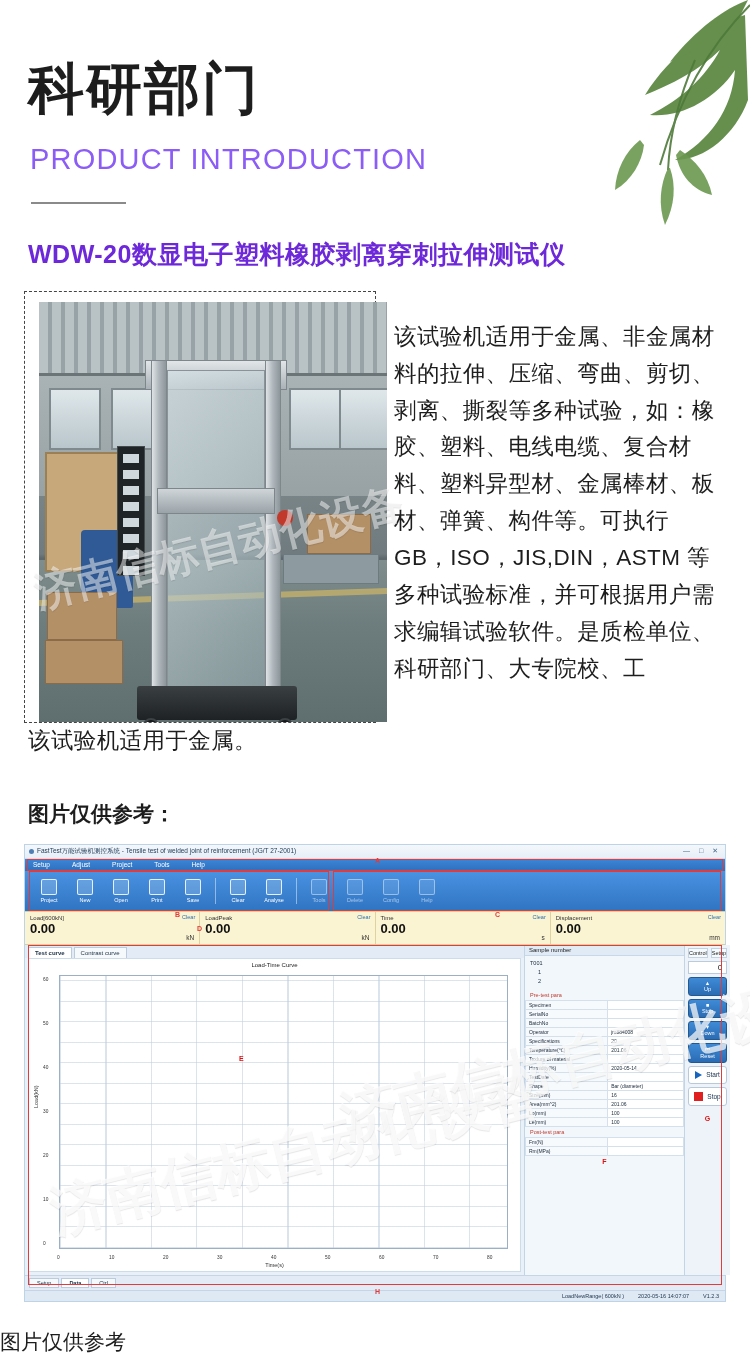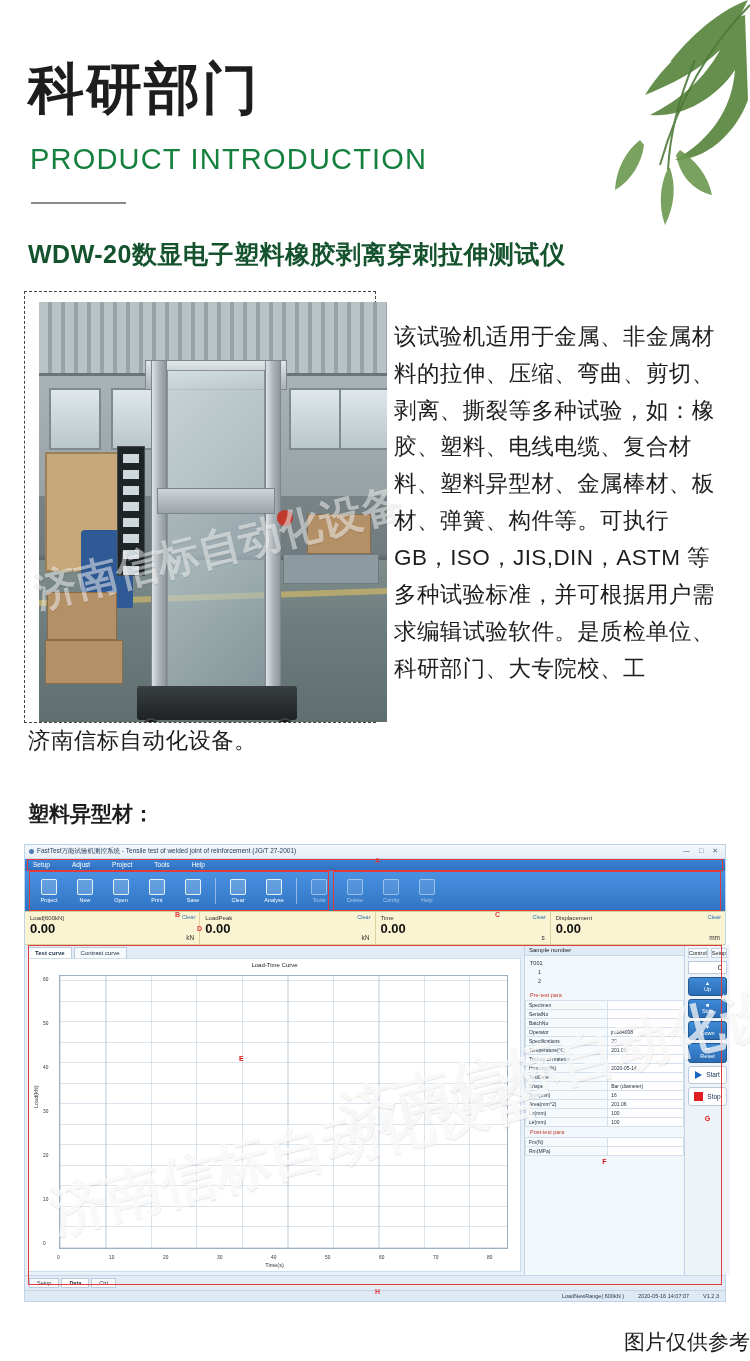--- a/index.html
+++ b/index.html
@@ -28,38 +28,38 @@
   .title-cn {
     font-size: 56px;
     font-weight: bold;
     letter-spacing: 2px;
     color: #1d1d1d;
     line-height: 1.05;
     margin: 0;
   }
   .title-en {
     font-size: 29px;
-    color: #15803d;
+    color: #8b5cf6;
     letter-spacing: 1.2px;
     margin: 24px 0 0 2px;
     font-weight: 400;
   }
   .rule {
     width: 95px;
     height: 2px;
     background: #8a8a8a;
     margin: 26px 0 0 3px;
   }
 
   
   .product-name {
     margin: 34px 0 0 28px;
     font-size: 25px;
     font-weight: bold;
-    color: #14532d;
+    color: #6d28d9;
     letter-spacing: .5px;
   }
 
   
   .content-row {
     margin: 20px 0 0 0;
     padding: 0 28px 0 24px;
     display: flex;
     align-items: flex-start;
   }
@@ -302,21 +302,21 @@
   .bottom-tabs .tab2.active { background:#fff; font-weight:bold; }
   .statusbar {
     display:flex; justify-content:space-between; align-items:center;
     background:#dfe9f4; border-top:1px solid #c5d5e5; font-size:5.5px;
     padding:2px 6px; color:#22384f;
   }
   .red-outline { position:absolute; border:1px solid #e23b3b; pointer-events:none; }
   .red-letter { position:absolute; color:#e23b3b; font-size:7px; font-weight:bold; }
 
   .caption {
-    text-align:right; font-size:21px; color:#1d1d1d; margin-top: 26px;
+    text-align:left; font-size:21px; color:#1d1d1d; margin-top: 26px;
   }
 
   
   .watermark {
     position:absolute; left:0; top:0; width:100%; height:100%;
     pointer-events:none; overflow:hidden;
   }
   .wm {
     position:absolute;
     font-size:58px; font-weight:bold; color:rgba(255,255,255,.55);
@@ -390,23 +390,23 @@
           </div>
         <div class="m-red"></div>
         <div class="m-base"></div>
         <div class="m-wheel" style="left:-8px;"></div>
         <div class="m-wheel" style="left:126px;"></div>
       </div>
     </div>
   </div>
   <div class="desc">该试验机适用于金属、非金属材料的拉伸、压缩、弯曲、剪切、剥离、撕裂等多种试验，如：橡胶、塑料、电线电缆、复合材料、塑料异型材、金属棒材、板材、弹簧、构件等。可执行GB，ISO，JIS,DIN，ASTM 等多种试验标准，并可根据用户需求编辑试验软件。是质检单位、科研部门、大专院校、工</div>
 </div>
-<div class="desc-tail">济南信标自动化设备。</div>
-
-<div class="soft-title">塑料异型材：</div>
+<div class="desc-tail">该试验机适用于金属。</div>
+
+<div class="soft-title">图片仅供参考：</div>
 
 <div class="app">
 
   <div class="app-titlebar">
     <span class="win-dot"></span>
     <span class="tt">FastTest万能试验机测控系统 - Tensile test of welded joint of reinforcement (JG/T 27-2001)</span>
     <span class="win-ctrls">
       <span>—</span>
       <span>□</span>
       <span>✕</span>

